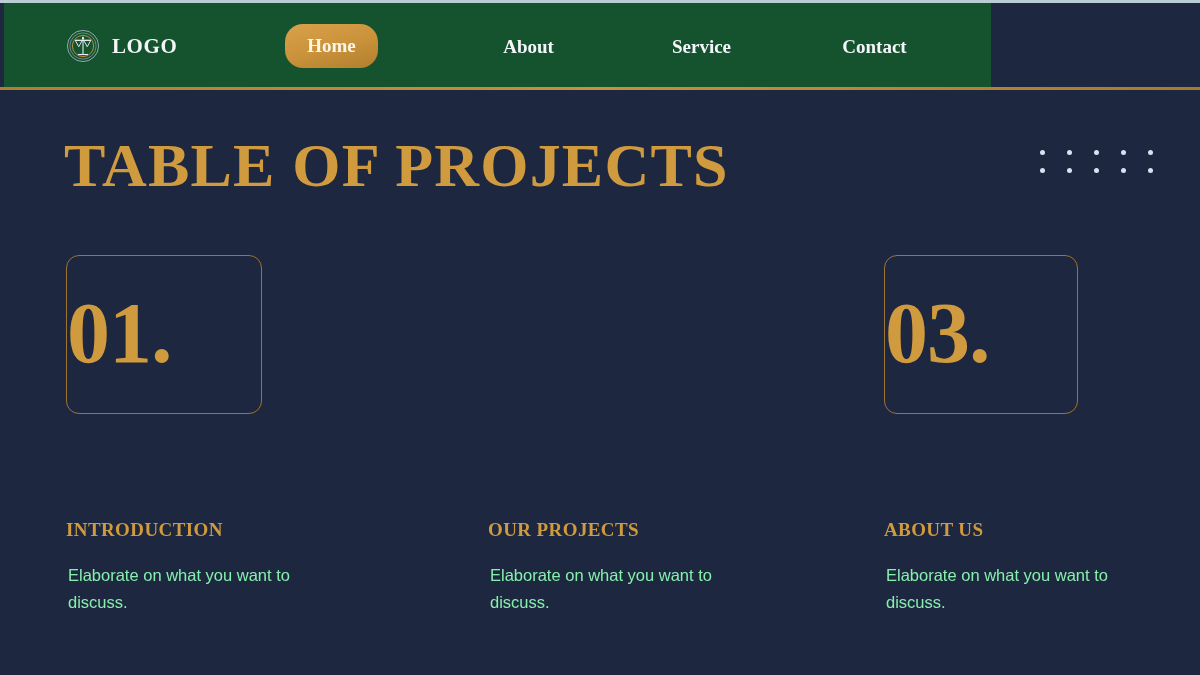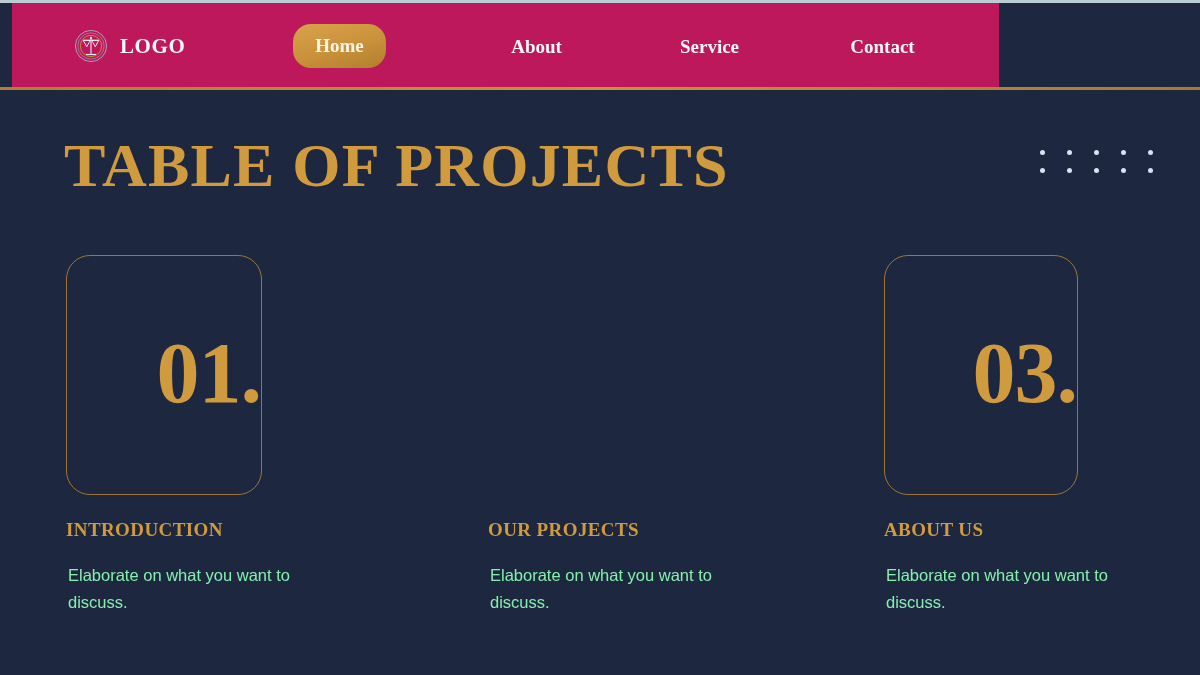--- a/index.html
+++ b/index.html
@@ -24,24 +24,24 @@
   .top-hairline {
     position: absolute;
     left: 0; top: 0;
     width: 1200px;
     height: 3px;
     background: #b9cdd3;
   }
   
   .header {
     position: absolute;
-    left: 12px; top: 3px;
+    left: 4px; top: 3px;
     width: 987px;
     height: 86px;
-    background: #be185d;
+    background: #14532d;
     display: flex;
     align-items: center;
   }
   .header-rule {
     position: absolute;
     left: 0; top: 87px;
     width: 1200px;
     height: 3px;
     background: linear-gradient(90deg, #b07f2e 0%, #c8913a 50%, #a87a2c 100%);
   }
@@ -134,27 +134,27 @@
     position: absolute;
     top: 0;
     width: 330px;
   }
   .col-1 { left: 66px; }
   .col-2 { left: 488px; }
   .col-3 { left: 884px; }
 
   .num-box {
     width: 196px;
-    height: 240px;
+    height: 159px;
     box-sizing: border-box;
     border: 1.6px solid #9e7534;
-    border-radius: 24px;
-    display: flex;
-    align-items: center;
-    justify-content: flex-end;
+    border-radius: 13px;
+    display: flex;
+    align-items: center;
+    justify-content: flex-start;
   }
   .num-box-2 { width: 195px; }
   .num-box-3 { width: 194px; }
   .num {
     font-family: "Liberation Serif", serif;
     font-weight: bold;
     font-size: 86px;
     line-height: 1;
     color: #d09a3e;
     letter-spacing: -1px;

